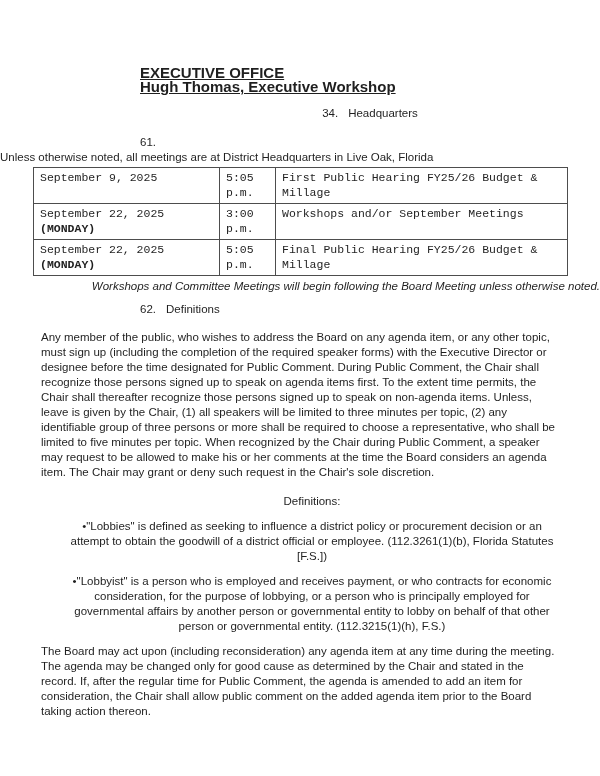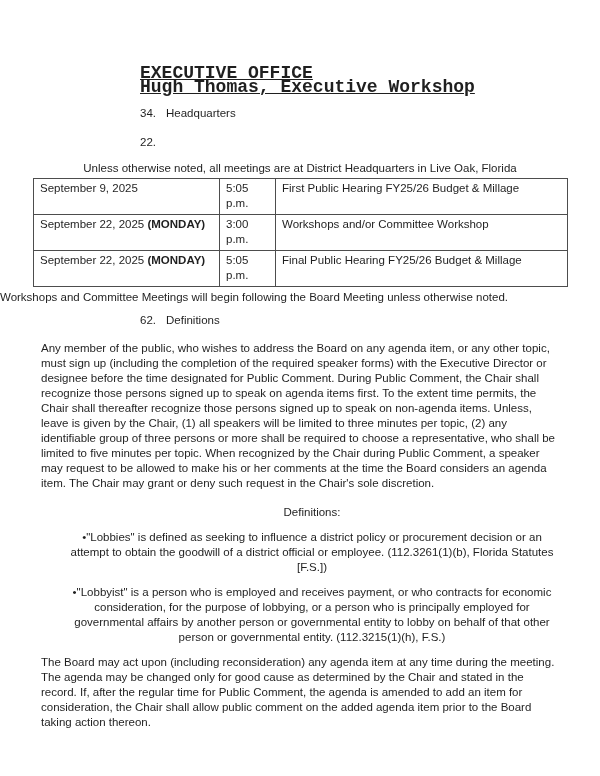--- a/index.html
+++ b/index.html
@@ -18,62 +18,62 @@
     line-height: 15px;
     overflow: hidden;
     box-sizing: border-box;
   }
   .content {
     padding-top: 66px;
   }
   .doc-header {
     margin-left: 140px;
     font-weight: bold;
-    font-size: 18px;
+    font-size: 15px;
     line-height: 14px;
-    font-family: Liberation Mono, monospace;
   }
   .doc-header div {
     text-decoration: underline;
   }
   .agenda-item {
     margin-left: 140px;
     display: flex;
   }
   .agenda-item .num {
     width: 26px;
     flex: 0 0 26px;
   }
-  .item-34 { margin-top: 12px; }
+  .item-34 { margin-top: 12px; justify-content: center; }
   .item-35 { margin-top: 14px; }
   .item-36 { margin-top: 8px; }
   .location-note {
-    margin-top: 11px;
-    text-align: center;
+    text-align: left;
   }
   table.schedule {
     margin: 2px auto 0 33px;
     width: 534px;
     border-collapse: collapse;
     table-layout: fixed;
+    font-family: Liberation Mono, monospace;
   }
   table.schedule td {
     border: 1px solid #4d4d4d;
     padding: 2px 6px 3px 6px;
     vertical-align: top;
     line-height: 15px;
   }
   col.c-date { width: 186px; }
   col.c-time { width: 56px; }
   col.c-desc { width: 292px; }
   .desc-cell { white-space: pre-line; }
   .date-bold { font-weight: bold; }
   .table-footnote {
     margin-top: 3px;
-    text-align: left;
+    text-align: right;
+    font-style: italic;
   }
   .body-text {
     margin: 8px 40px 0 41px;
   }
   .definitions {
     margin: 14px 40px 0 64px;
     text-align: center;
   }
   .definitions .def-para {
     margin-top: 10px;
@@ -92,41 +92,41 @@
       <div>EXECUTIVE OFFICE</div>
       <div>Hugh Thomas, Executive Workshop</div>
     </div>
 
     <div class="agenda-item item-34">
       <span class="num">34.</span>
       <span>Headquarters</span>
     </div>
 
     <div class="agenda-item item-35">
-      <span class="num">22.</span>
+      <span class="num">61.</span>
     </div>
 
     <div class="location-note">Unless otherwise noted, all meetings are at District Headquarters in Live Oak, Florida</div>
 
     <table class="schedule">
       <colgroup>
         <col class="c-date">
           <col class="c-time">
           <col class="c-desc">
       </colgroup>
       <tbody>
         <tr>
           <td><span>September 9, 2025</span><span class="date-bold"></span></td>
           <td>5:05 p.m.</td>
           <td class="desc-cell">First Public Hearing FY25/26 Budget &amp; Millage</td>
         </tr>
         <tr>
           <td><span>September 22, 2025 </span><span class="date-bold">(MONDAY)</span></td>
           <td>3:00 p.m.</td>
-          <td class="desc-cell">Workshops and/or Committee Workshop</td>
+          <td class="desc-cell">Workshops and/or September Meetings</td>
         </tr>
         <tr>
           <td><span>September 22, 2025 </span><span class="date-bold">(MONDAY)</span></td>
           <td>5:05 p.m.</td>
           <td class="desc-cell">Final Public Hearing FY25/26 Budget &amp; Millage</td>
         </tr>
       </tbody>
     </table>
 
     <div class="table-footnote">Workshops and Committee Meetings will begin following the Board Meeting unless otherwise noted.</div>

